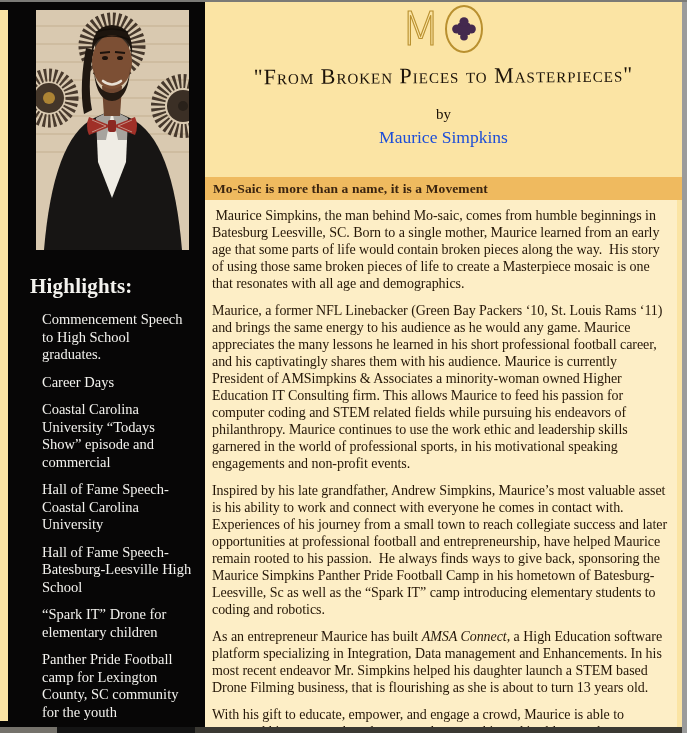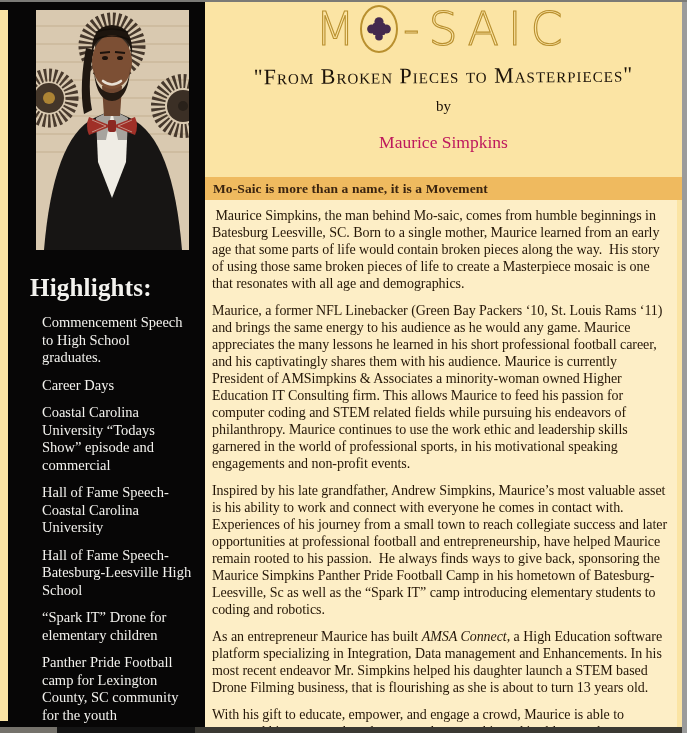--- a/index.html
+++ b/index.html
@@ -14,21 +14,21 @@
   .bottom-bar .seg1{width:57px;height:100%;background:#75726b;}
   .bottom-bar .seg2{width:138px;height:100%;background:#141414;}
   .bottom-bar .seg3{flex:1;height:100%;background:#3b3933;}
 
   
   .sidebar{position:absolute;left:0;top:0;width:205px;height:727px;background:#070606;}
   .left-notch{position:absolute;left:0;top:10px;width:8px;height:711px;background:#fbe4a4;}
   .photo{position:absolute;left:36px;top:10px;width:153px;height:240px;overflow:hidden;background:#d9c9b0;}
   .photo svg{display:block;}
   .highlights{position:absolute;left:30px;top:274px;width:162px;color:#f3f2ee;}
-  .hl-title{font-size:25px;font-weight:bold;margin:0 0 12px 0;letter-spacing:.2px;}
+  .hl-title{font-size:21px;font-weight:bold;margin:0 0 12px 0;letter-spacing:.2px;}
   .hl-item{font-size:14.5px;line-height:17.5px;margin:0 0 10px 12px;}
 
   
   .content{position:absolute;left:205px;top:0;width:477px;height:727px;}
   .header{position:absolute;left:0;top:0;width:477px;height:177px;text-align:center;}
   .logo-row{display:flex;justify-content:center;align-items:center;height:54px;margin-top:2px;}
   .logo-letter{
     color:#b9902f;font-family:"DejaVu Sans", sans-serif;font-weight:300;
     font-size:46px;line-height:46px;text-transform:uppercase;
   }
@@ -38,22 +38,22 @@
   .logo-m{letter-spacing:2px;}
   .logo-rest{letter-spacing:9px;margin-left:2px;}
   .logo-o{
     width:34px;height:44px;border:2.5px solid #b9902f;border-radius:50%;
     margin:0 3px;display:flex;align-items:center;justify-content:center;
   }
   .tagline{
     margin-top:5px;font-size:22px;line-height:30px;color:#1c1309;
     font-variant:small-caps;letter-spacing:1px;transform:rotate(-0.4deg);
   }
-  .byline{margin-top:7px;font-size:15px;color:#1c1208;}
-  .author{margin-top:17px;font-size:17.5px;color:#be185d;}
+  .byline{margin-top:15px;font-size:15px;color:#1c1208;}
+  .author{margin-top:4px;font-size:17.5px;color:#1d4ed8;}
 
   .banner{
     position:absolute;left:0;top:177px;width:477px;height:23px;background:#efba5f;
     display:flex;align-items:center;box-sizing:border-box;padding-left:8px;
   }
   .banner-text{font-size:13.5px;font-weight:bold;color:#3a2410;letter-spacing:.1px;}
 
   .article{
     position:absolute;left:0;top:200px;width:472px;height:635px;background:#fdeec6;
     box-sizing:border-box;padding:7px 8px 0 7px;overflow:hidden;
@@ -162,21 +162,20 @@
           <svg width="26" height="26" viewBox="0 0 34 34">
             <g fill="#44294e">
               <rect x="9" y="9" width="16" height="16" rx="2"></rect>
               <circle cx="17" cy="7.5" r="6"></circle>
               <circle cx="7.5" cy="17" r="6"></circle>
               <circle cx="26.5" cy="17" r="6"></circle>
               <circle cx="17" cy="27" r="5"></circle>
             </g>
           </svg>
         </span>
-        <span class="logo-letter logo-rest">-Saic</span>
       </div>
       <div class="tagline">"From Broken Pieces to Masterpieces"</div>
       <div class="byline">by</div>
       <div class="author">Maurice Simpkins</div>
     </div>
 
     <div class="banner">
       <span class="banner-text">Mo-Saic is more than a name, it is a Movement</span>
     </div>
 

